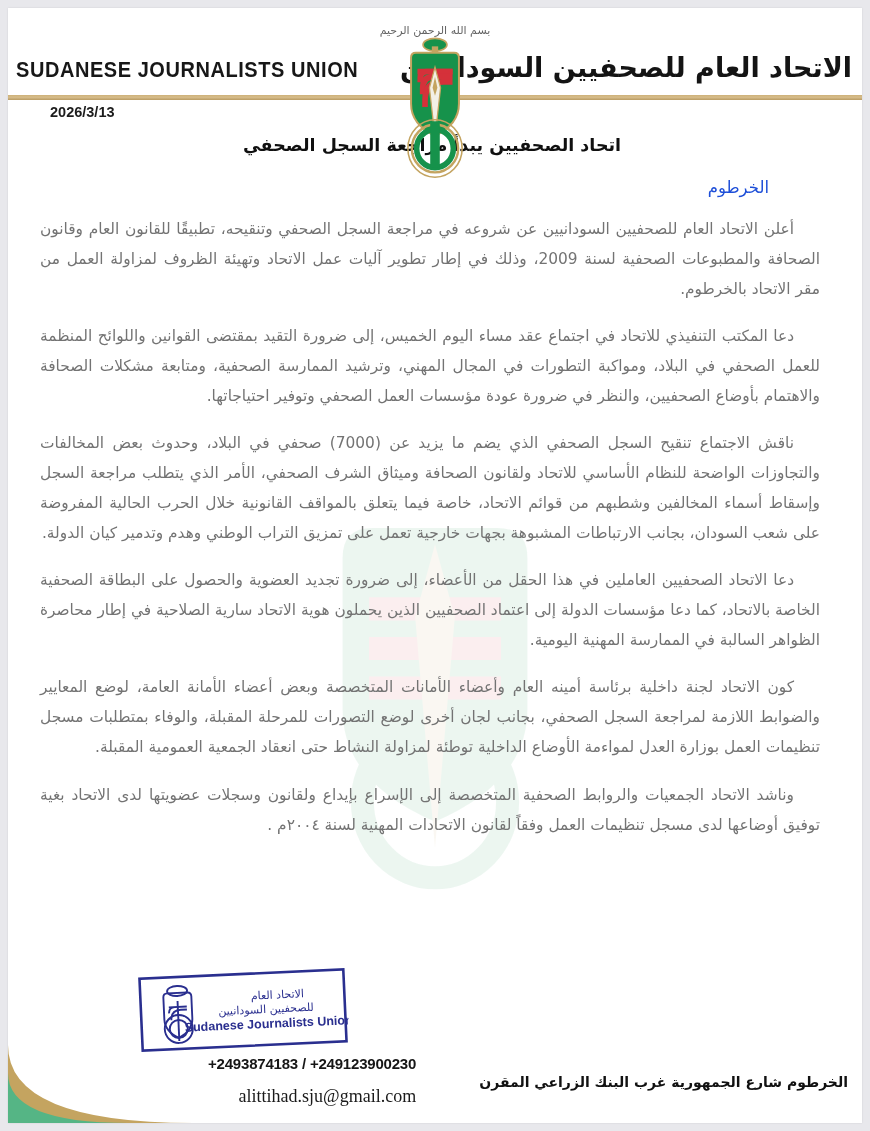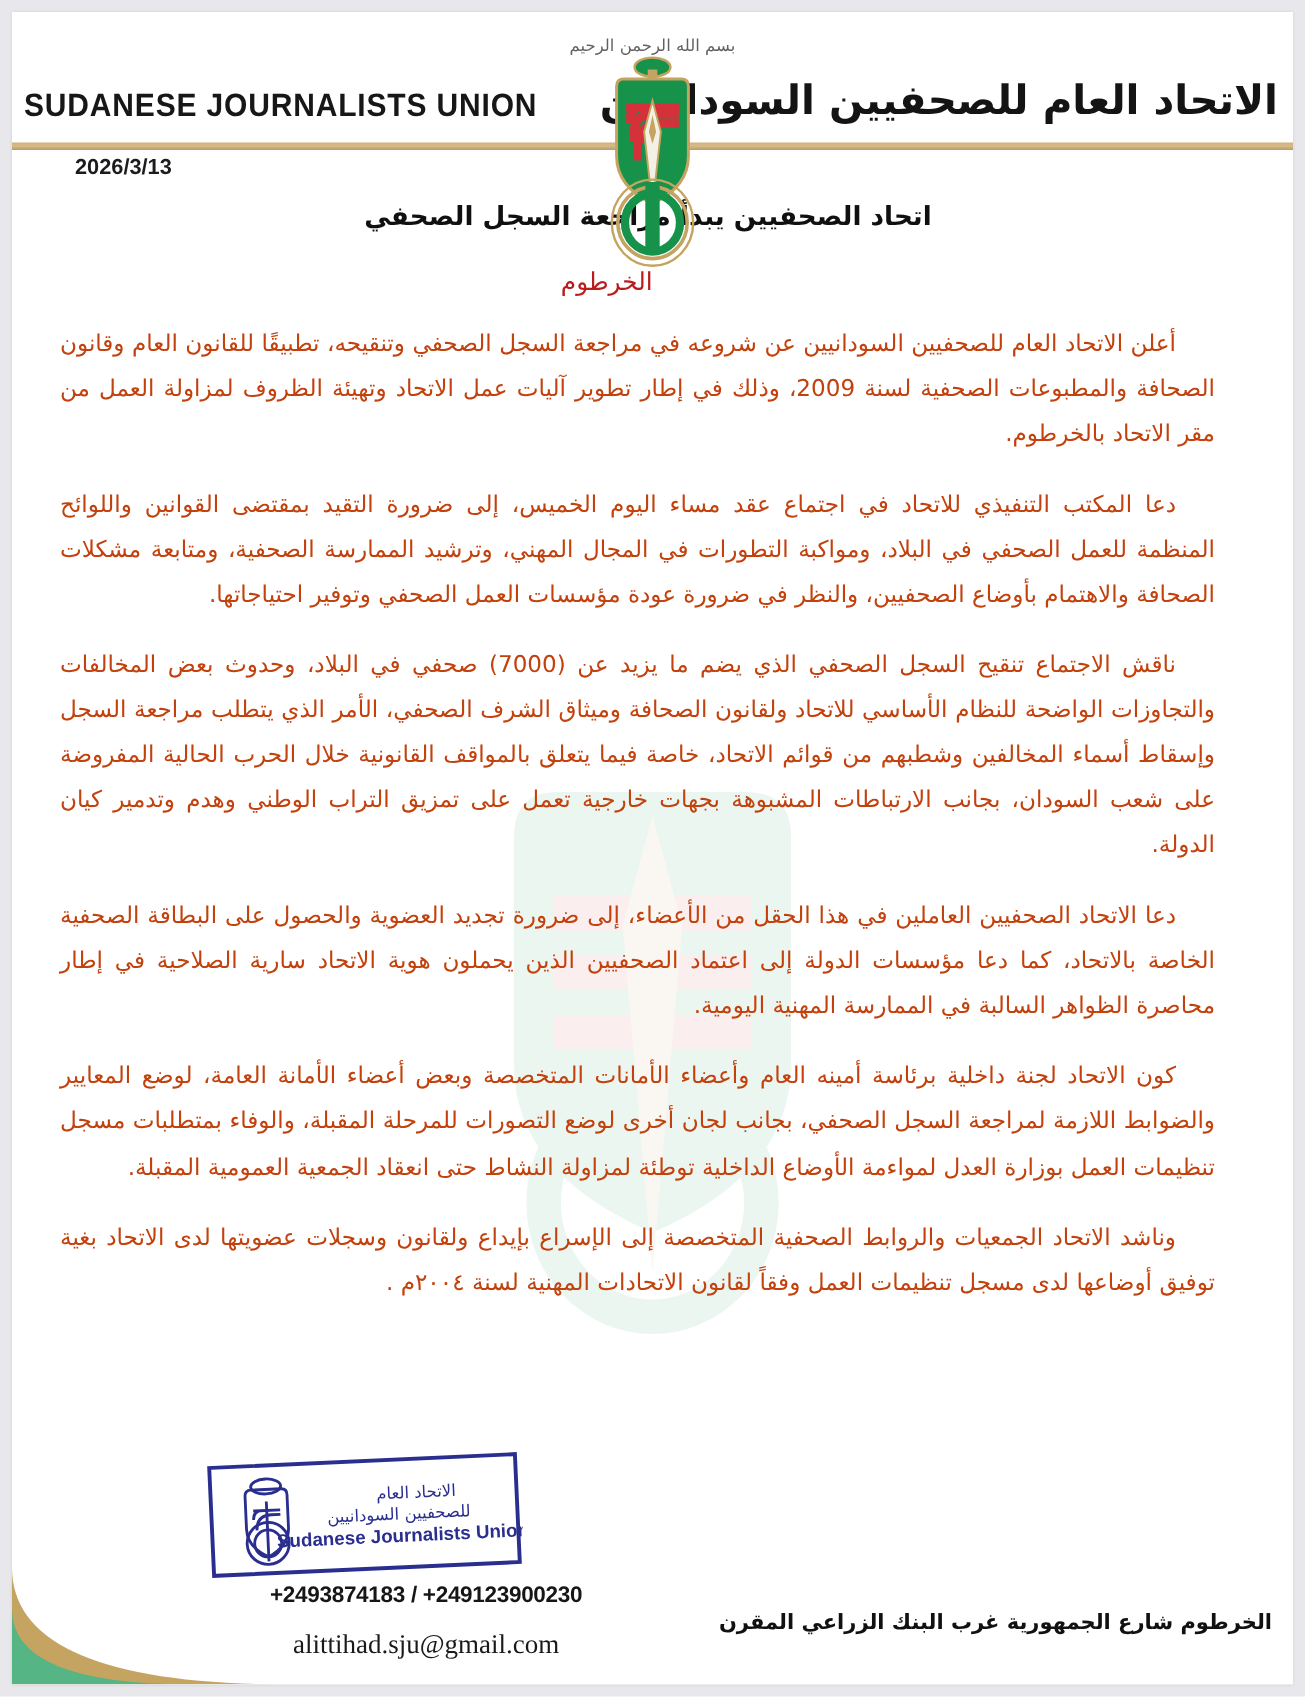--- a/index.html
+++ b/index.html
@@ -102,35 +102,35 @@
   .doc-title{
     text-align:center;
     font-size:17.5px;
     font-weight:bold;
     color:#101010;
     font-family:"DejaVu Sans", sans-serif;
     margin-top:15px;
     letter-spacing:-0.3px;
   }
   .dateline{
-    text-align:center;
+    text-align:right;
     font-size:16.5px;
-    color:#b91c1c;
+    color:#1d4ed8;
     font-family:"DejaVu Sans", sans-serif;
     margin-top:23px;
     padding-right:55px;
   }
   .para{
     text-align:justify;
     text-align-last:right;
     font-size:15.4px;
     line-height:1.95;
-    color:#c2410c;
-    font-family:"DejaVu Sans", sans-serif;
-    margin:17px 14px 0 0;
+    color:#737373;
+    font-family:"DejaVu Sans", sans-serif;
+    margin:17px 4px 0 0;
     text-indent:26px;
     letter-spacing:-0.25px;
   }
 
   
   .stamp{
     position:absolute;
     left:130px; top:963px;
     width:210px; height:78px;
     transform:rotate(-2.6deg);
@@ -148,23 +148,23 @@
 
   
   .footer{
     position:absolute;
     left:0; right:0; bottom:10px;
     height:60px;
     z-index:5;
   }
   .foot-contact{
     position:absolute;
-    left:172px; top:2px;
+    left:200px; top:2px;
     direction:ltr;
-    text-align:center;
+    text-align:right;
   }
   .foot-phones{
     font-size:15px;
     font-weight:bold;
     color:#161616;
     font-family:"Liberation Sans", sans-serif;
     white-space:nowrap;
     letter-spacing:-0.2px;
   }
   .foot-email{

